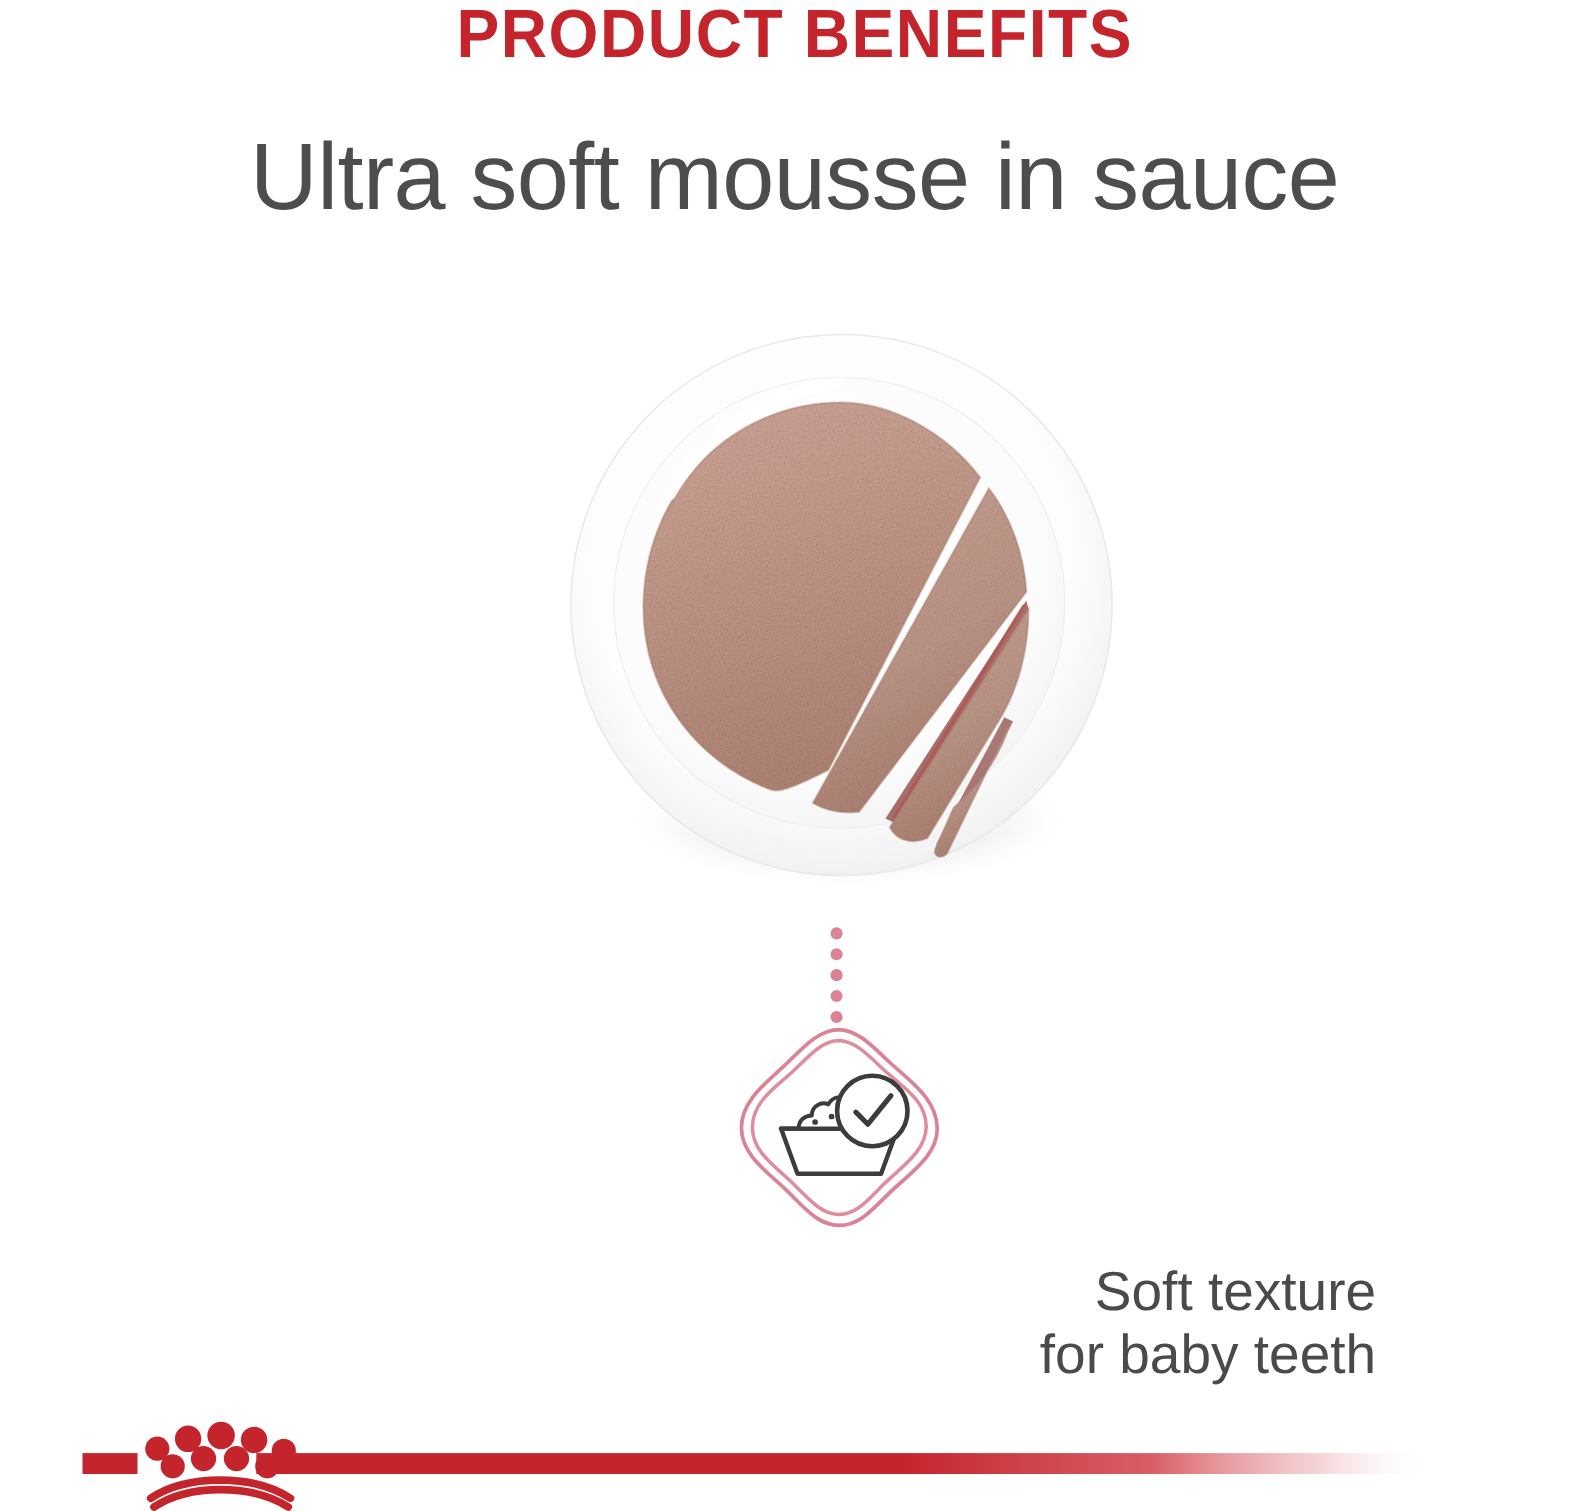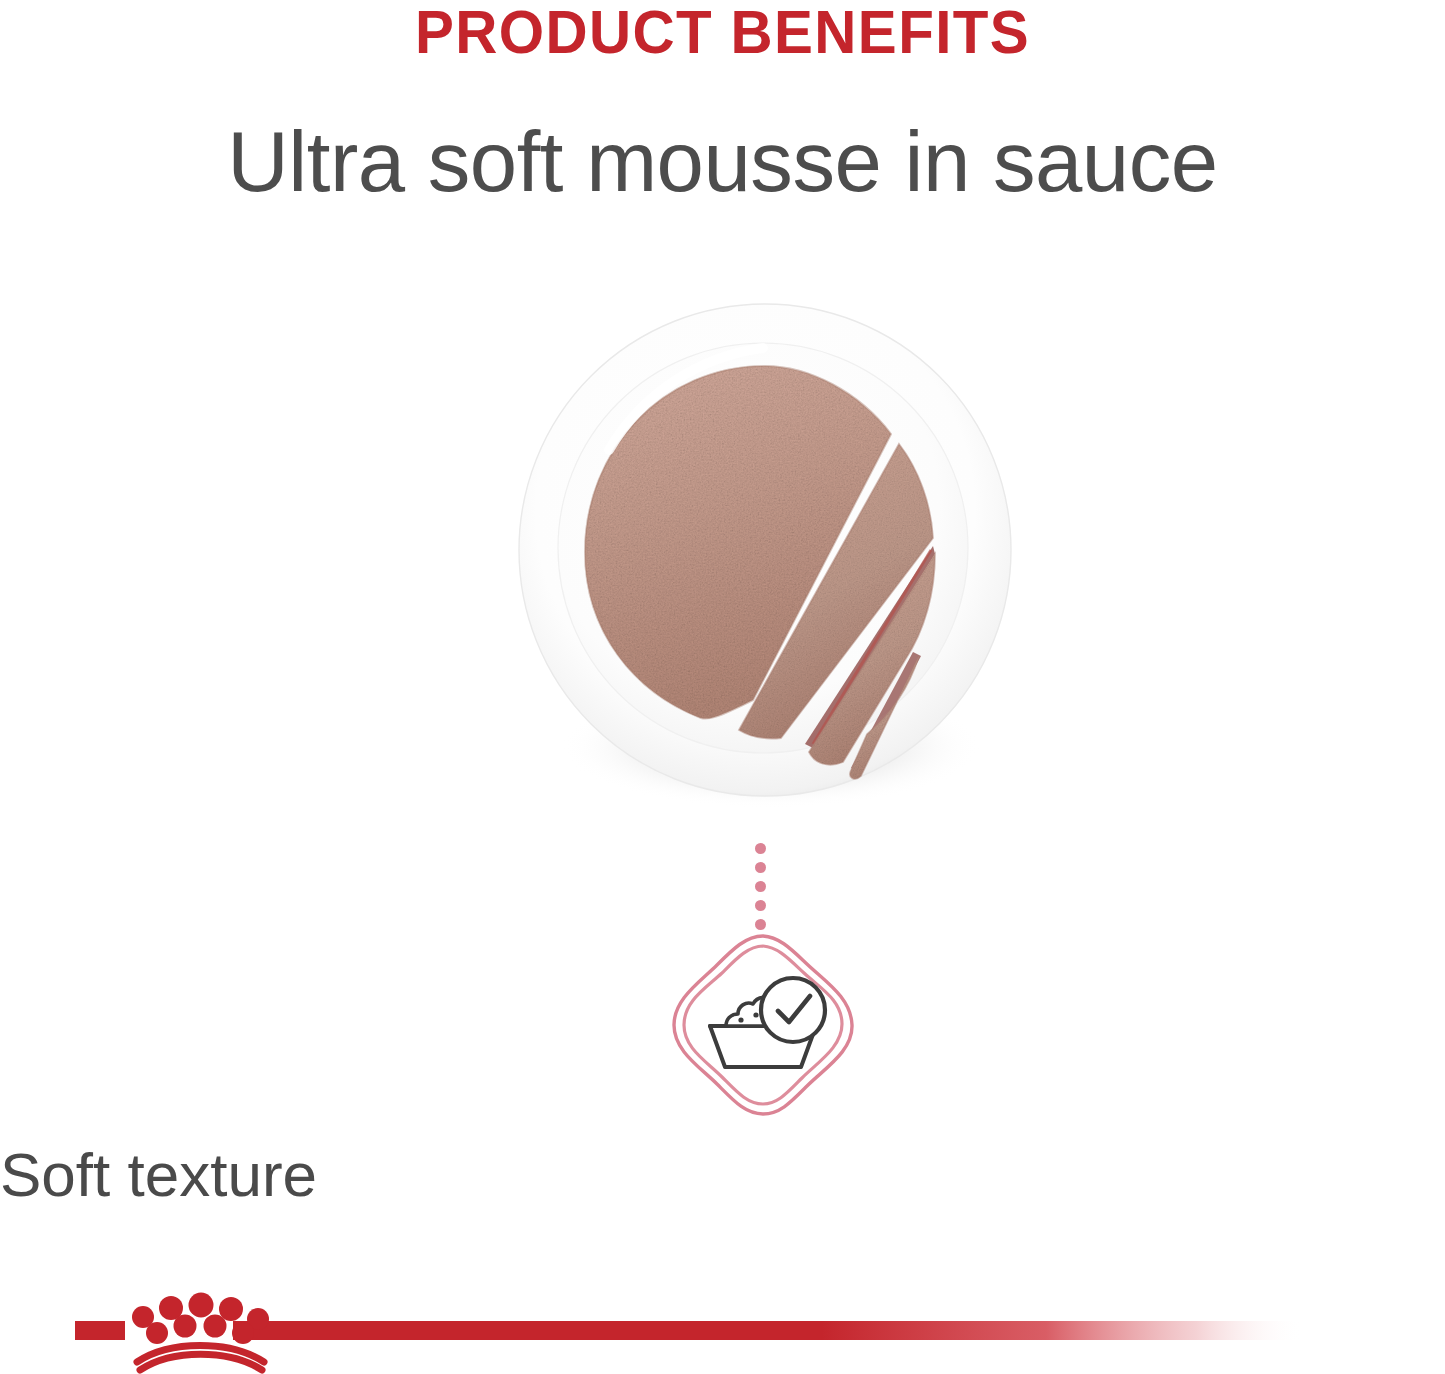--- a/index.html
+++ b/index.html
@@ -90,24 +90,24 @@
     height: 190px;
   }
   #benefit-icon svg { display:block; width:100%; height:100%; }
 
   
   #benefit-caption {
     position: absolute;
     left: 0;
     top: 1146px;
     width: 1251px;
-    text-align: left;
+    text-align: right;
     font-family: "Liberation Sans", sans-serif;
     font-weight: 400;
-    font-size: 62px;
+    font-size: 50px;
     line-height: 57px;
     color: #4A4A4A;
     letter-spacing: 0px;
   }
   #benefit-caption .ln { display: block; }
 
   
   #footer-brand {
     position: absolute;
     left: 0;
@@ -290,20 +290,21 @@
     <circle cx="95" cy="79" r="2.2" fill="#3C3C3C"></circle>
 
     <circle cx="125" cy="80" r="32" fill="#ffffff" stroke="#3C3C3C" stroke-width="4.2"></circle>
 
     <path d="M 110 81 L 121 92 L 142 66" fill="none" stroke="#3C3C3C" stroke-width="4.6" stroke-linecap="round" stroke-linejoin="round"></path>
   </svg>
 </div>
 
 <div id="benefit-caption">
   <span class="ln">Soft texture</span>
+  <span class="ln">for baby teeth</span>
 </div>
 
 <div id="footer-brand">
   <svg viewBox="0 0 1445 86" xmlns="http://www.w3.org/2000/svg" role="img" aria-label="brand footer">
     <defs>
       <linearGradient id="barFade" x1="0" y1="0" x2="1" y2="0">
         <stop offset="0%" stop-color="#C4252C" stop-opacity="1"></stop>
         <stop offset="55%" stop-color="#C4252C" stop-opacity="1"></stop>
         <stop offset="76%" stop-color="#D2414A" stop-opacity="0.85"></stop>
         <stop offset="90%" stop-color="#E79AA0" stop-opacity="0.45"></stop>

